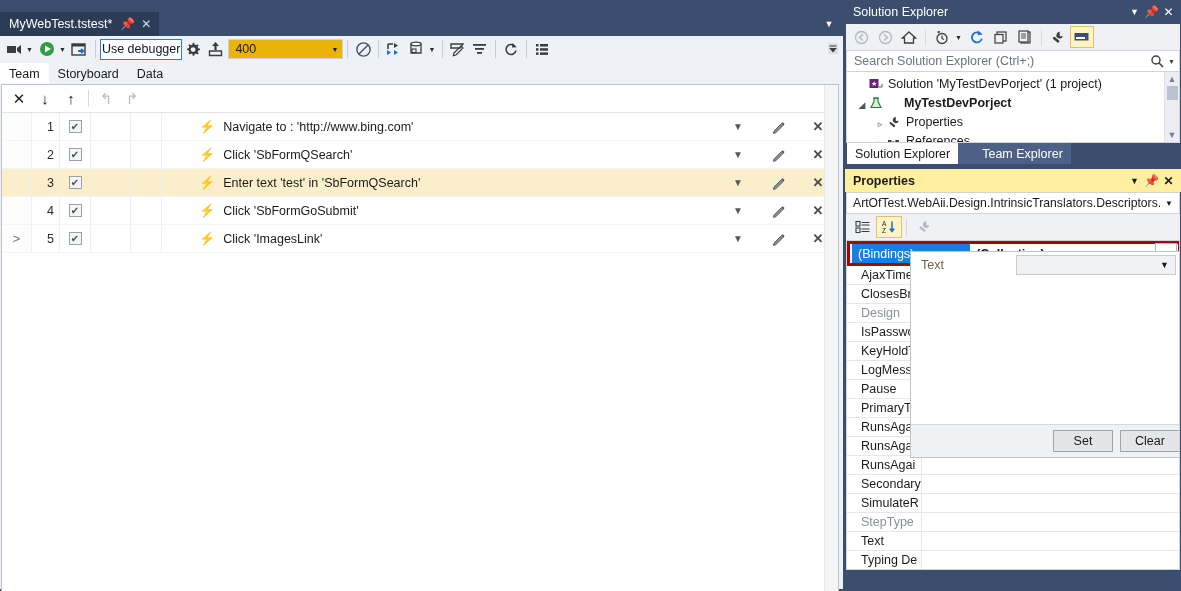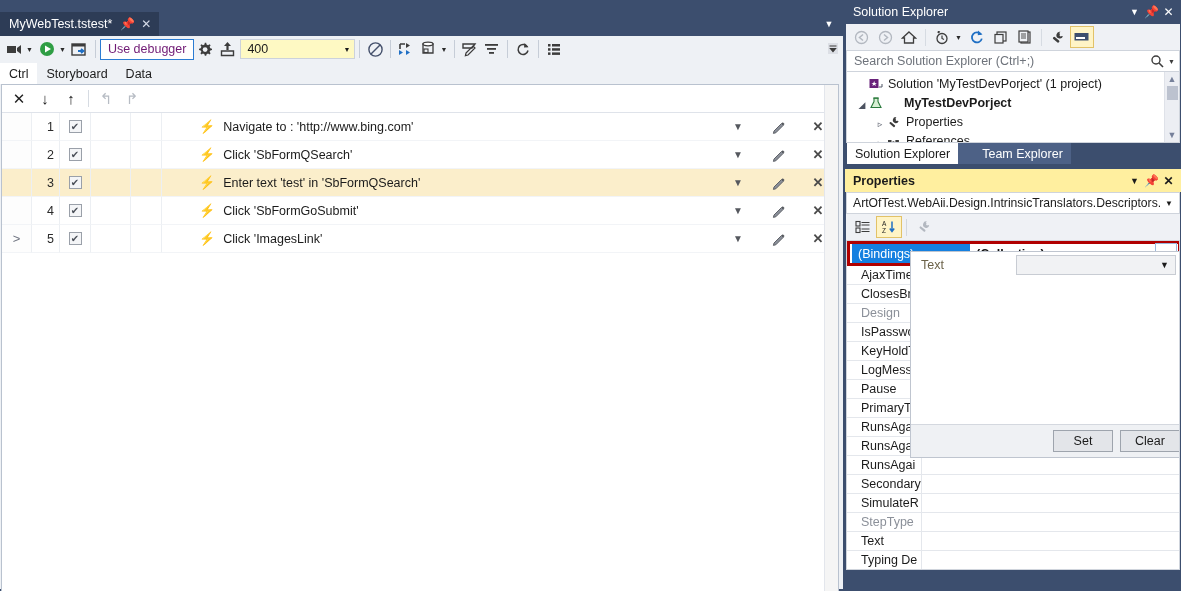--- a/index.html
+++ b/index.html
@@ -56,26 +56,26 @@
     border-bottom: 1px solid #eef1f5;
   }
   .tb-btn {
     height: 22px; min-width: 22px;
     display: flex; align-items: center; justify-content: center;
     padding: 0 2px;
   }
   .tb-arrow { font-size: 7px; color: #2a2a2a; padding: 0 3px 0 1px; }
   .tb-sep { width: 1px; height: 18px; background: #c6cdd7; margin: 0 4px; }
   .use-debugger {
-    height: 21px; display: flex; align-items: center; padding: 0 7px;
-    border: 1px solid #2b7cd3; background: #ffffff; color: #701a75;
+    height: 21px; display: flex; align-items: center; padding: 0 1px;
+    border: 1px solid #2b7cd3; background: #ffffff; color: #0f172a;
     font-size: 12.5px;
   }
   .num-box {
-    height: 20px; width: 115px; background: #fef9c3; border: 1px solid #ccd2db;
+    height: 20px; width: 115px; background: #eab308; border: 1px solid #ccd2db;
     display: flex; align-items: center; justify-content: space-between;
     padding: 0 4px 0 6px; font-size: 12.5px; color: #1b1b1b; margin-left: 2px;
   }
   .tb-overflow {
     position: absolute; right: 2px; top: 2px; width: 16px; height: 22px;
     display: flex; align-items: center; justify-content: center;
   }
 
   
   .sub-tabs {
@@ -419,21 +419,21 @@
         </div>
         <div class="tb-overflow">
           <svg width="12" height="14" viewBox="0 0 12 14">
               <rect x="1" y="1" width="10" height="11" fill="#dcdfe5"></rect>
               <path d="M2.5 4 h7 M3.5 6.5 L6 9.5 L8.5 6.5 Z" stroke="#3c3c3c" stroke-width="1.2" fill="#3c3c3c"></path>
             </svg>
         </div>
       </div>
 
       <div class="sub-tabs">
-        <div class="sub-tab active">Ctrl</div>
+        <div class="sub-tab active">Team</div>
         <div class="sub-tab">Storyboard</div>
         <div class="sub-tab">Data</div>
       </div>
 
       <div class="steps-panel">
 
         <div class="steps-toolbar">
           <div class="st-btn">✕</div>
           <div class="st-btn">↓</div>
           <div class="st-btn">↑</div>

